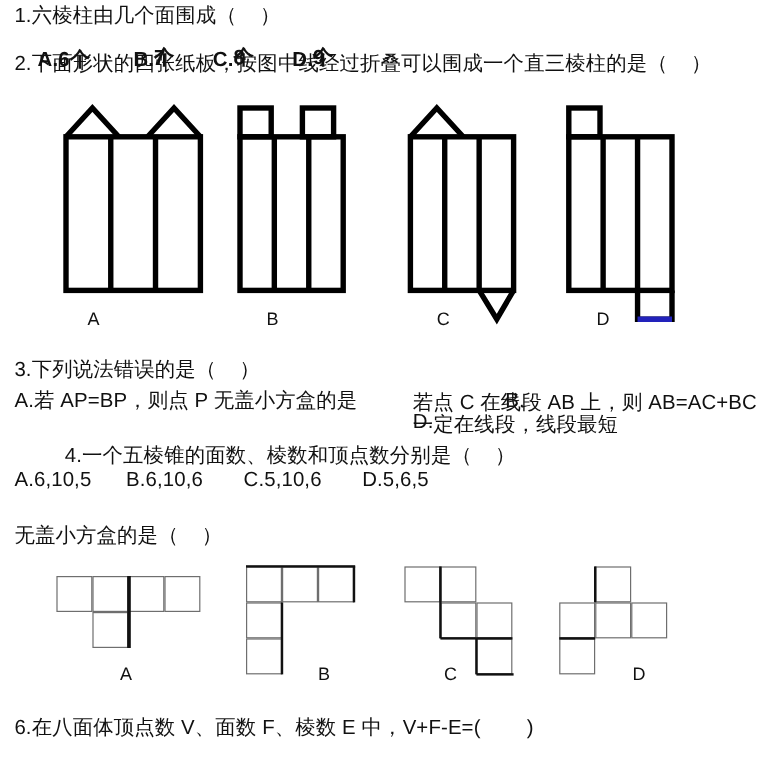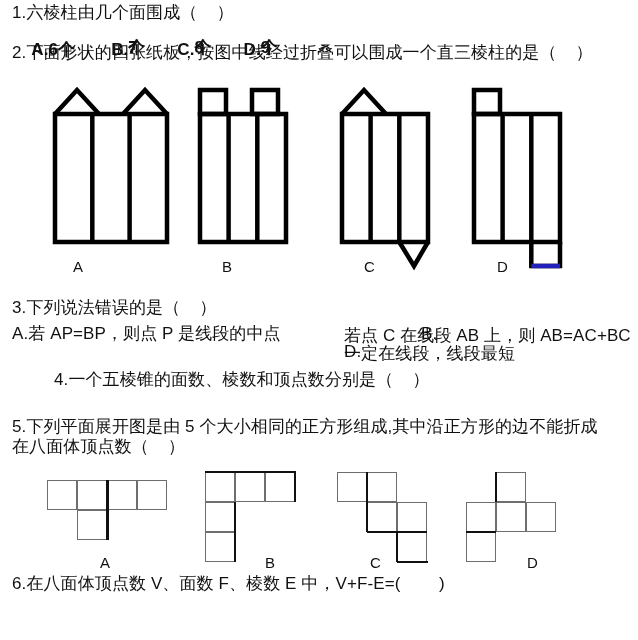--- a/index.html
+++ b/index.html
@@ -131,31 +131,31 @@
         <line x1="65.3" y1="28" x2="65.3" y2="156"></line>
         <polyline points="65.3,156 65.3,180 94,180 94,156"></polyline>
       </g>
       <line x1="65.3" y1="180" x2="94" y2="180" stroke="#2222bb" stroke-width="4.5"></line>
     </svg>
   </div>
   <div class="fig-label" style="left:497px; top:258px;">D</div>
 
   <div class="txt" style="left:12px; top:299px;">3.下列说法错误的是（    ）</div>
 
-  <div class="txt" style="left:12px; top:325px;"><span>A.</span><span>若 AP=BP，则点 P 是线段的中点</span></div>
+  <div class="txt" style="left:12px; top:325px;"><span>A.</span><span>若 AP=BP，则点 P 无盖小方盒的是</span></div>
 
   <div class="txt" style="left:344px; top:325px;"><span class="stack" style="width:0;height:16px;"><span style="left:77px;top:0;">B.</span></span><span>若点 C 在线段 AB 上，则 AB=AC+BC</span></div>
 
 
   <div class="txt" style="left:344px; top:343px;"><span class="stack" style="width:0;height:16px;"><span style="left:0;top:0;">D.</span></span><span>一定在线段，线段最短</span></div>
 
   <div class="txt" style="left:12px; top:371px;margin-left:42px;">4.一个五棱锥的面数、棱数和顶点数分别是（    ）</div>
-
-  <div class="txt" style="left:12px; top:418px;">5.下列平面展开图是由 5 个大小相同的正方形组成,其中沿正方形的边不能折成</div>
-  <div class="txt" style="left:12px; top:438px;">在八面体顶点数（    ）</div>
+  <div class="txt" style="left:12px; top:391px;">A.6,10,5      B.6,10,6       C.5,10,6       D.5,6,5</div>
+
+  <div class="txt" style="left:12px; top:438px;">无盖小方盒的是（    ）</div>
 
   <div class="net" style="left:47px; top:480px; width:130px; height:70px;">
     <div class="cell" style="left:0px;  top:0px;  width:30px; height:30px;"></div>
     <div class="cell" style="left:30px; top:0px;  width:30px; height:30px;"></div>
     <div class="cell" style="left:60px; top:0px;  width:30px; height:30px;"></div>
     <div class="cell" style="left:90px; top:0px;  width:30px; height:30px;"></div>
     <div class="cell" style="left:30px; top:30px; width:30px; height:30px;"></div>
     <div class="edge-dark" style="left:59px; top:0px; width:2.6px; height:60px;"></div>
   </div>
   <div class="fig-label" style="left:100px; top:554px;">A</div>
@@ -189,15 +189,15 @@
     <div class="cell" style="left:30px; top:0px;  width:30px; height:30px;"></div>
     <div class="cell" style="left:0px;  top:30px; width:30px; height:30px;"></div>
     <div class="cell" style="left:30px; top:30px; width:30px; height:30px;"></div>
     <div class="cell" style="left:60px; top:30px; width:30px; height:30px;"></div>
     <div class="cell" style="left:0px;  top:60px; width:30px; height:30px;"></div>
     <div class="edge-dark" style="left:0px; top:58.8px; width:30px; height:2.6px;"></div>
     <div class="edge-dark" style="left:28.8px; top:0px; width:2.2px; height:30px;"></div>
   </div>
   <div class="fig-label" style="left:527px; top:554px;">D</div>
 
-  <div class="txt" style="left:12px; top:575px;">6.在八面体顶点数 V、面数 F、棱数 E 中，V+F-E=(        )</div>
+  <div class="txt" style="left:12px; top:598px;">6.在八面体顶点数 V、面数 F、棱数 E 中，V+F-E=(        )</div>
 
 </div>
 
 </body></html>

